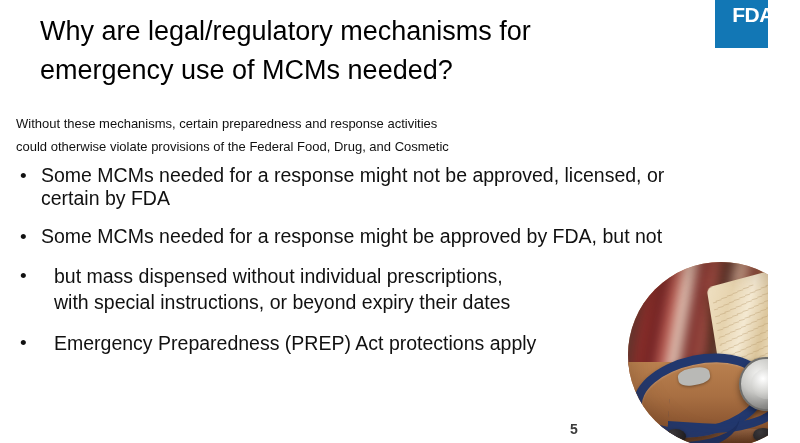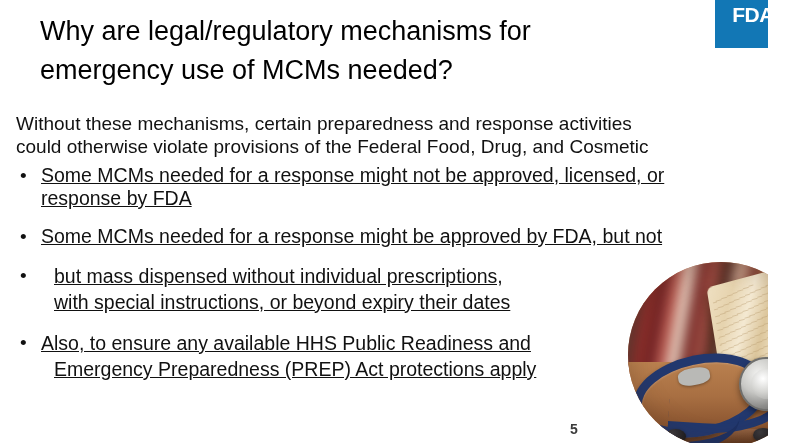--- a/index.html
+++ b/index.html
@@ -63,21 +63,21 @@
   }
 
   
   .body-block {
     position: absolute;
     top: 112px;
     left: 16px;
     width: 740px;
   }
   .intro-para {
-    font-size: 19px;
+    font-size: 13px;
     line-height: 23px;
     color: #111111;
     margin: 0 0 6px 0;
     width: 716px;
   }
   .intro-line {
     display: block;
     white-space: nowrap;
   }
 
@@ -101,21 +101,20 @@
     position: absolute;
     left: 4px;
     top: 0px;
     font-size: 19px;
     line-height: 23px;
     color: #111111;
   }
   .bullet-line {
     display: block;
     white-space: nowrap;
-    text-decoration: underline;
   }
   .bullet-line.indented {
     padding-left: 13px;
   }
   
   .bullet-item.loose {
     line-height: 26px;
   }
   .bullet-item.loose .bullet-dot {
     line-height: 26px;
@@ -368,37 +367,36 @@
     <p class="intro-para">
       <span class="intro-line">Without these mechanisms, certain preparedness and response activities</span>
       <span class="intro-line">could otherwise violate provisions of the Federal Food, Drug, and Cosmetic</span>
     </p>
 
     <ul class="bullets">
 
       <li class="bullet-item">
         <span class="bullet-dot">•</span>
         <span class="bullet-line">Some MCMs needed for a response might not be approved, licensed, or</span>
-        <span class="bullet-line">response by FDA</span>
+        <span class="bullet-line">certain by FDA</span>
       </li>
 
       <li class="bullet-item">
         <span class="bullet-dot">•</span>
         <span class="bullet-line">Some MCMs needed for a response might be approved by FDA, but not</span>
       </li>
 
       <li class="bullet-item loose">
         <span class="bullet-dot">•</span>
         <span class="bullet-line indented">but mass dispensed without individual prescriptions,</span>
         <span class="bullet-line indented">with special instructions, or beyond expiry their dates</span>
       </li>
 
       <li class="bullet-item loose">
         <span class="bullet-dot">•</span>
-        <span class="bullet-line">Also, to ensure any available HHS Public Readiness and</span>
         <span class="bullet-line indented">Emergency Preparedness (PREP) Act protections apply</span>
       </li>
 
     </ul>
   </div>
 
   <div class="photo-circle">
     <div class="photo-inner">
       <div class="spines"></div>
       <div class="book"></div>

